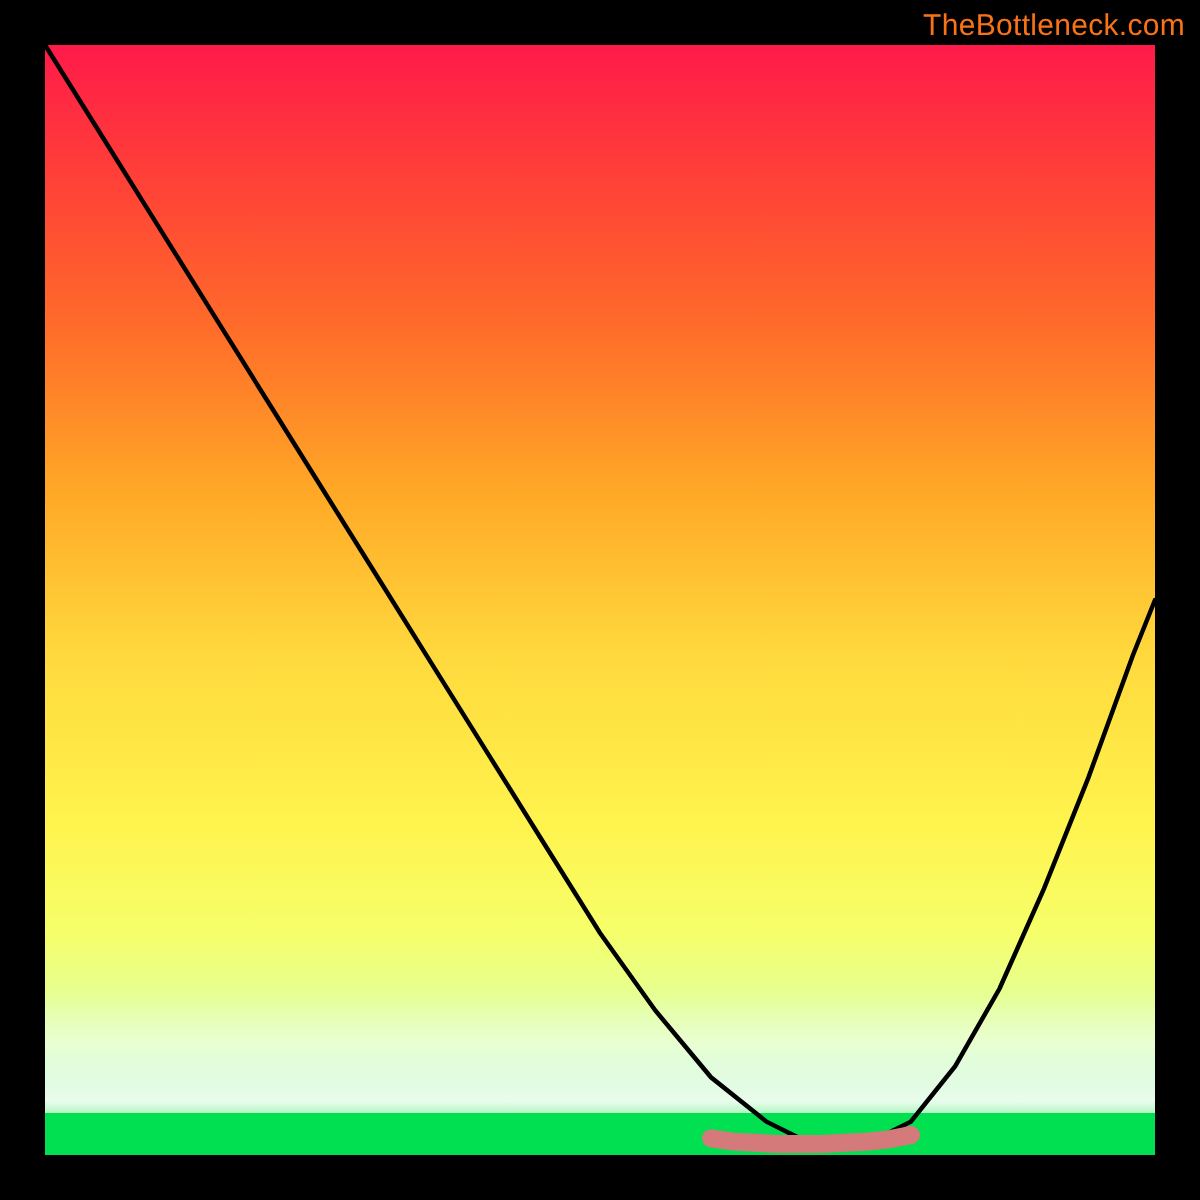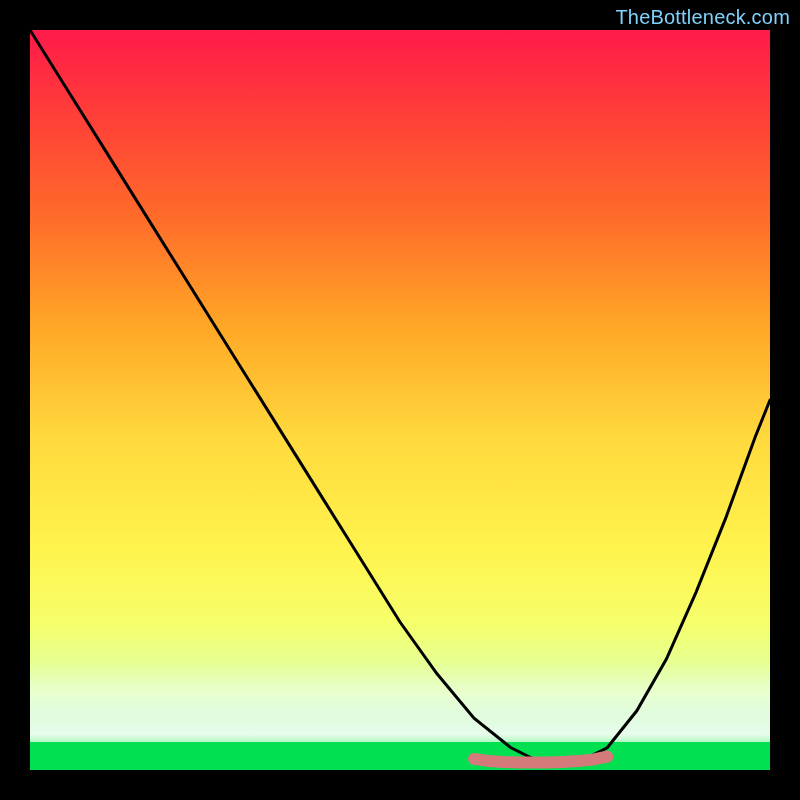--- a/index.html
+++ b/index.html
@@ -67,21 +67,21 @@
     width: 740px;
     height: 740px;
     overflow: visible;
   }
   .watermark {
     position: absolute;
     top: 6px;
     right: 10px;
     font-family: Arial, Helvetica, sans-serif;
     font-size: 20px;
-    color: #7dd3fc;
+    color: #f97316;
     letter-spacing: 0.2px;
     user-select: none;
   }
 </style>
 </head>
 <body>
 
 <div class="frame">
 
   <div class="watermark">TheBottleneck.com</div>

